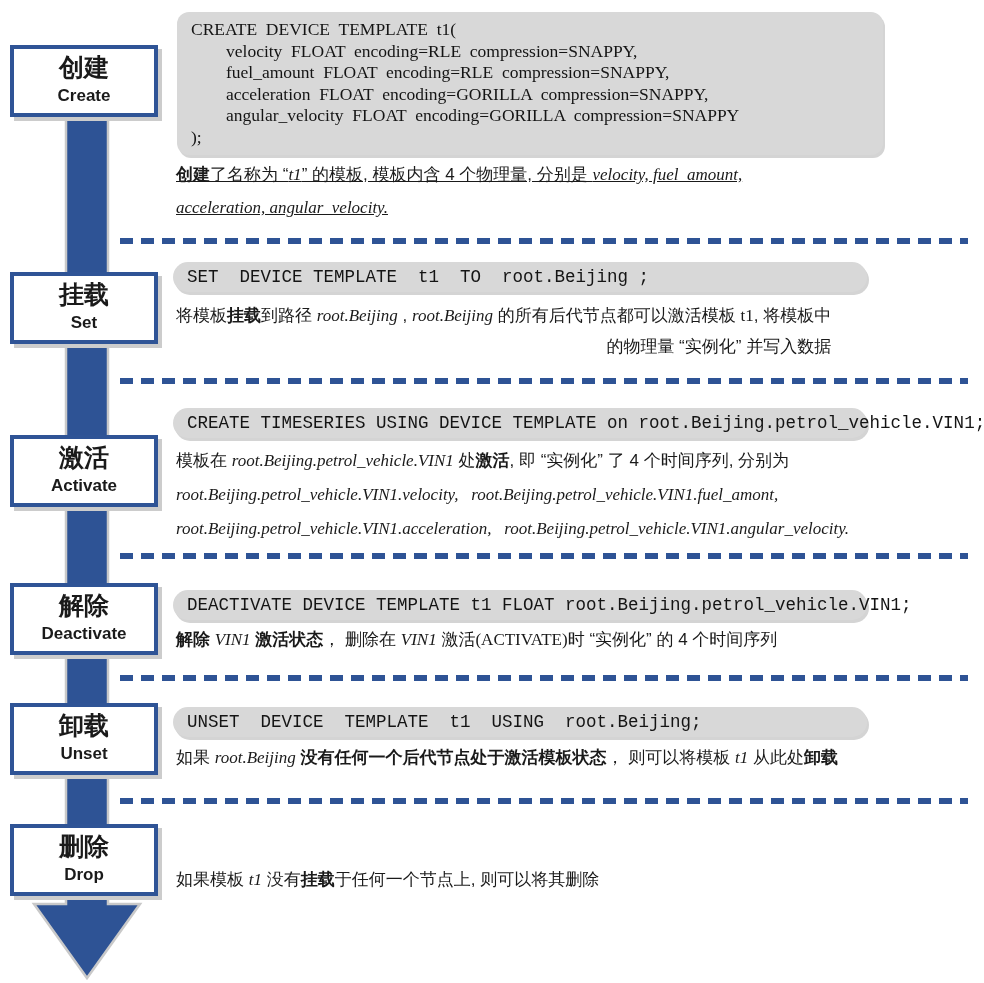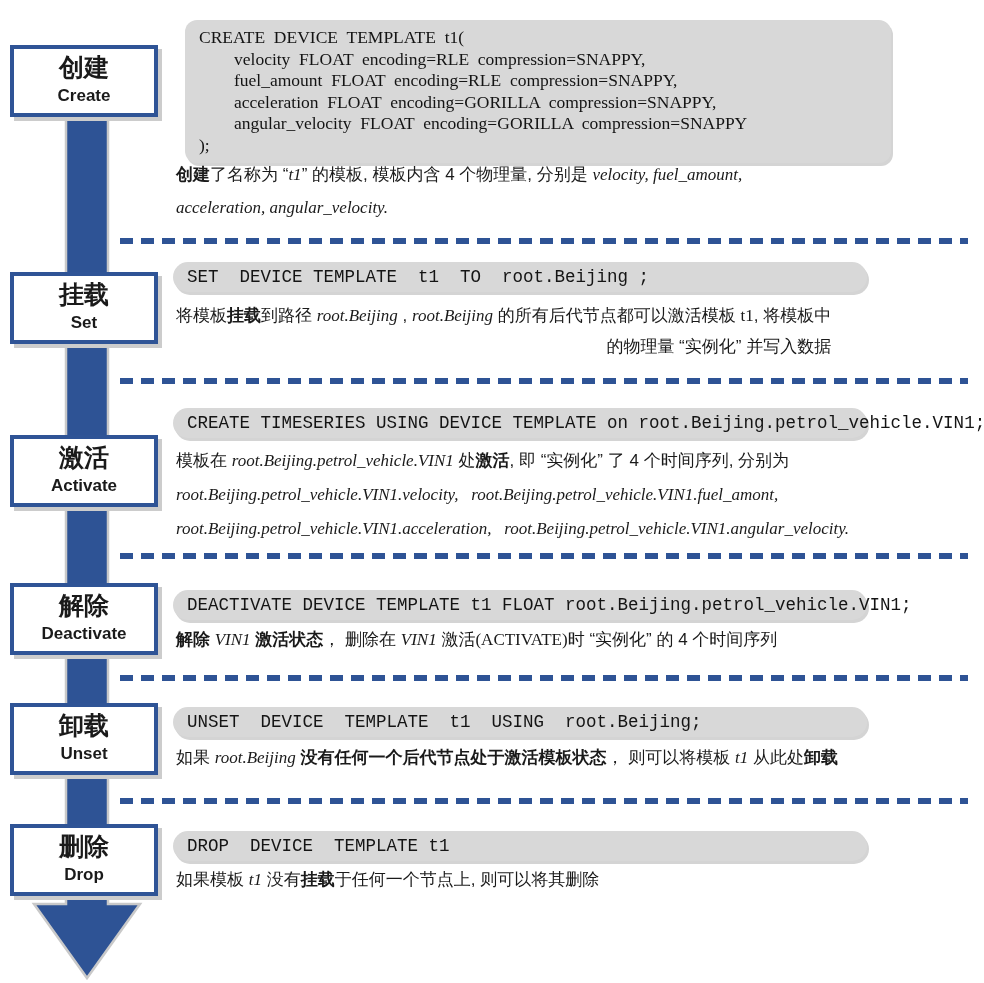--- a/index.html
+++ b/index.html
@@ -8,35 +8,35 @@
   
   .arrow-rail{position:absolute;left:28px;top:78px;}
   .arrow-rail polygon{fill:#2e5395;stroke:#c9c9c9;stroke-width:2.5;}
   
   .stage-box{position:absolute;left:10px;width:140px;height:64px;background:#ffffff;
              border:4px solid #2f5496;box-shadow:4px 4px 0 #cccccc;z-index:3;
              display:flex;flex-direction:column;align-items:center;justify-content:center;}
   .stage-box .zh{font-size:25px;font-weight:700;line-height:30px;}
   .stage-box .en{font-size:17px;font-weight:700;line-height:28px;}
   
-  .code-block{position:absolute;left:173px;width:680px;margin:12px;background:#d8d8d8;
+  .code-block{position:absolute;left:173px;width:680px;margin:4px;background:#d8d8d8;
               border-radius:12px;padding:7px 12px 7px 14px;box-shadow:2px 3px 0 #d4d4d4;
               font-family:"Liberation Serif","DejaVu Serif",serif;font-size:17.5px;
               line-height:21.5px;white-space:pre;color:#141414;z-index:2;}
   .pill{position:absolute;left:173px;width:680px;height:30px;background:#d8d8d8;
         border-radius:15px;padding-left:14px;box-shadow:2px 3px 0 #d4d4d4;
         font-family:Liberation Mono, monospace;font-size:17.5px;
         line-height:30px;white-space:pre;color:#141414;z-index:2;}
   
   .desc{position:absolute;left:176px;z-index:2;font-size:17px;}
   .rich-line{white-space:pre;}
   .seg-b{font-weight:700;}
   .seg-i{font-family:"Liberation Serif","DejaVu Serif",serif;font-style:italic;font-size:17px;}
   .seg-r{font-family:"Liberation Serif","DejaVu Serif",serif;}
-  .lh33 .rich-line{line-height:33px;}
+  .lh33 .rich-line{line-height:33px;text-decoration:underline;}
   .lh31 .rich-line{line-height:31px;text-align:right;}
   .lh34 .rich-line{line-height:34px;}
   
   .dash{position:absolute;left:120px;width:848px;height:6px;z-index:1;
         background:repeating-linear-gradient(90deg,#2e5395 0 13px,transparent 13px 21px);}
 </style>
 </head>
 <body>
 
 <div class="canvas">
@@ -102,18 +102,17 @@
       <div class="rich-line"><span class="seg-b">解除</span><span> </span><span class="seg-i">VIN1</span><span> </span><span class="seg-b">激活状态</span><span>， 删除在 </span><span class="seg-i">VIN1</span><span> 激活</span><span class="seg-r">(ACTIVATE)</span><span>时 “实例化” 的 4 个时间序列</span></div>
     </div>
   <div class="dash" style="top:675px"></div>
 
   <div class="pill" style="top:707px">UNSET  DEVICE  TEMPLATE  t1  USING  root.Beijing;</div>
   <div class="desc lh31" style="top:742px">
       <div class="rich-line"><span>如果 </span><span class="seg-i">root.Beijing</span><span> </span><span class="seg-b">没有任何一个后代节点处于激活模板状态</span><span>， 则可以将模板 </span><span class="seg-i">t1</span><span> 从此处</span><span class="seg-b">卸载</span></div>
     </div>
   <div class="dash" style="top:798px"></div>
 
-  <div class="pill" style="top:831px">DROP  DEVICE  TEMPLATE t1</div>
   <div class="desc lh31" style="top:864px">
       <div class="rich-line"><span>如果模板 </span><span class="seg-i">t1</span><span> 没有</span><span class="seg-b">挂载</span><span>于任何一个节点上, 则可以将其删除</span></div>
     </div>
 
 </div>
 
 </body></html>

